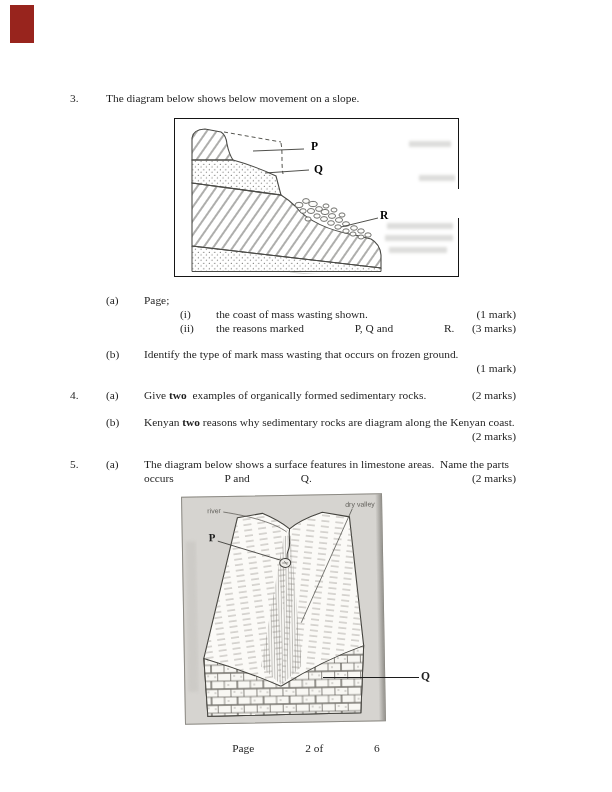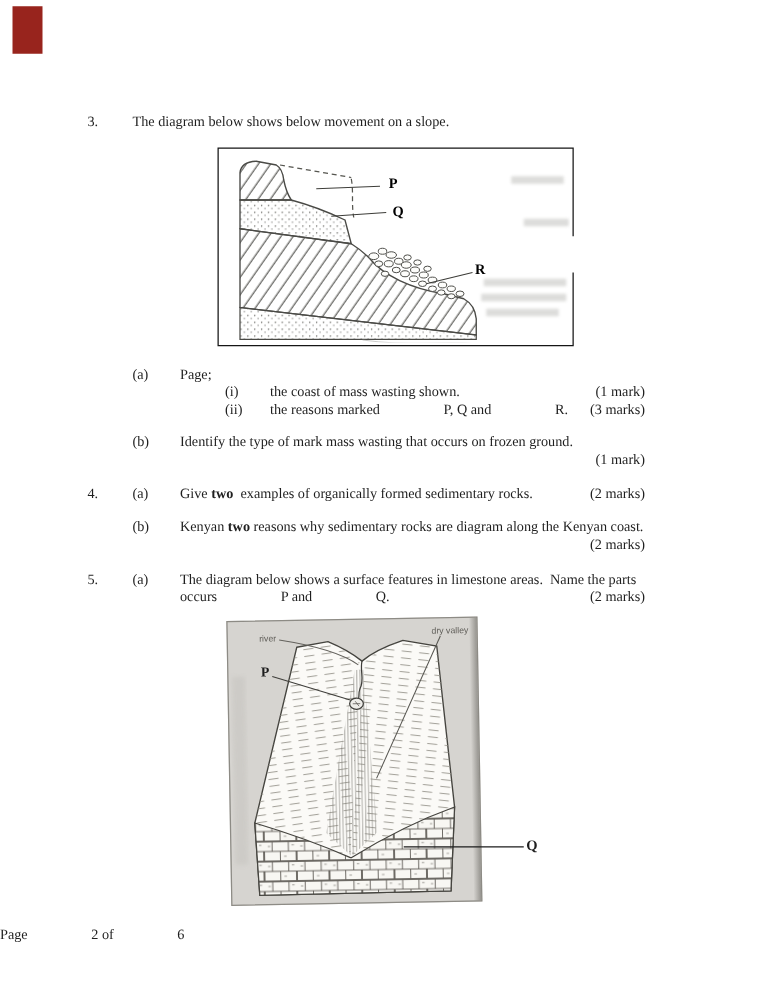--- a/index.html
+++ b/index.html
@@ -23,21 +23,21 @@
     position:absolute;left:183px;top:495px;width:201px;height:228px;
     background:#d6d4d0;transform:rotate(-1deg);transform-origin:50% 50%;
     border:1px solid #8d8b85;box-sizing:border-box;
   }
   .photo .shadow-strip{
     position:absolute;right:0;top:0;width:6px;height:100%;
     background:linear-gradient(to right,rgba(120,118,112,0),rgba(100,98,92,.55));
   }
   .q-line{position:absolute;left:323px;top:677px;width:96px;height:1.4px;background:#1c1c1c;}
   .q5q{position:absolute;left:421px;top:670px;font-size:11.6px;font-weight:bold;}
-  .footer{position:absolute;left:0;right:0;top:742px;text-align:left;font-size:11.4px;white-space:pre;}
+  .footer{position:absolute;left:0;right:0;top:742px;text-align:center;font-size:11.4px;white-space:pre;}
   svg{display:block;}
   svg text{font-family:"Liberation Serif", serif;}
   .small-label{font-family:"Liberation Sans", sans-serif;}
 </style>
 </head>
 <body>
 
 <div class="red-artifact"></div>
 
 <div class="row" style="left:70px;top:92px">3.</div>

